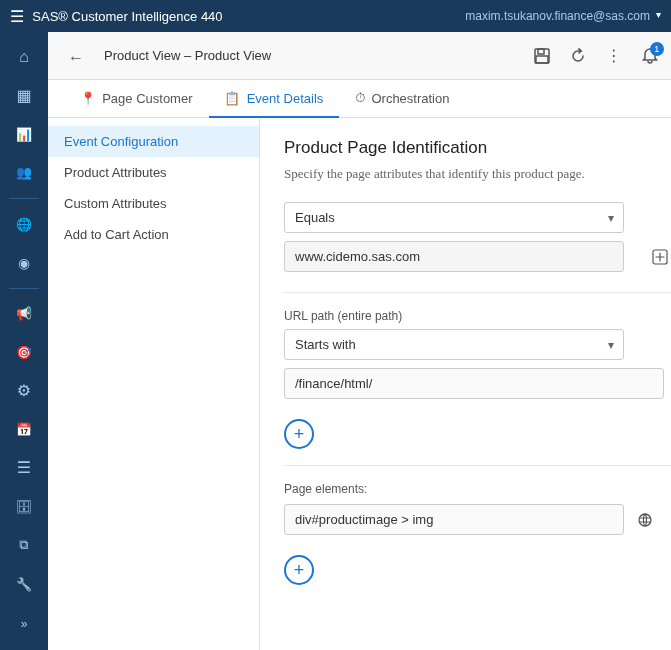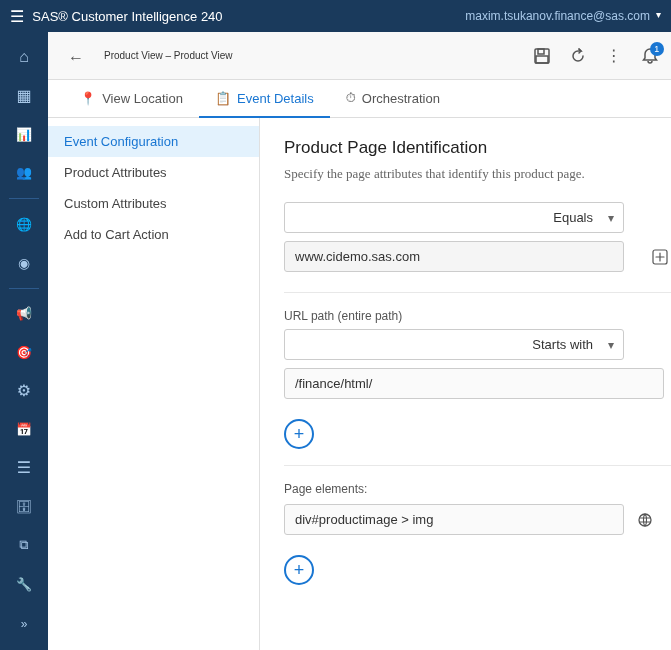--- a/index.html
+++ b/index.html
@@ -62,21 +62,21 @@
       align-items: center;
       padding: 0 12px;
       gap: 8px;
     }
     .back-btn {
       color: #666;
       cursor: pointer;
       font-size: 18px;
       padding: 4px;
     }
-    .toolbar-title { font-size: 10px; color: #333; font-weight: 400; flex: 1; padding-left: 4px; }
+    .toolbar-title { font-size: 13px; color: #333; font-weight: 400; flex: 1; padding-left: 4px; }
     .toolbar-actions { display: flex; align-items: center; gap: 4px; }
     .toolbar-btn {
       width: 32px; height: 32px;
       display: flex; align-items: center; justify-content: center;
       color: #555; cursor: pointer; border-radius: 4px; font-size: 16px;
       background: none; border: none;
     }
     .notification-btn { position: relative; }
     .notification-badge {
       position: absolute;
@@ -166,21 +166,20 @@
     .select-input {
       width: 100%;
       padding: 7px 30px 7px 10px;
       border: 1px solid #ccc;
       border-radius: 3px;
       background: white;
       font-size: 13px;
       color: #333;
       appearance: none;
       cursor: pointer;
-      text-align: right;
     }
     .select-arrow {
       position: absolute;
       right: 10px;
       top: 50%;
       transform: translateY(-50%);
       color: #666;
       pointer-events: none;
       font-size: 12px;
     }
@@ -239,21 +238,21 @@
       gap: 6px;
     }
     .page-elements-input { width: 340px; }
   </style>
 </head>
 <body>
 
 <div class="topbar">
   <div class="topbar-left">
     <span style="cursor:pointer;font-size:16px;">☰</span>
-    <span class="topbar-title">SAS® Customer Intelligence 240</span>
+    <span class="topbar-title">SAS® Customer Intelligence 440</span>
   </div>
   <div class="topbar-right">
     <span class="topbar-user">maxim.tsukanov.finance@sas.com</span>
     <span class="topbar-chevron">▾</span>
   </div>
 </div>
 
 <div class="app-container">
 
   <div class="sidebar">
@@ -307,21 +306,21 @@
           </button>
           <div class="notification-badge">1</div>
         </div>
         <button class="close-btn">Close</button>
       </div>
     </div>
 
     <div class="tab-bar">
       <div class="tab">
         <span style="font-size:13px;">📍</span>
-        <span>View Location</span>
+        <span>Page Customer</span>
       </div>
       <div class="tab active">
         <span style="font-size:13px;">📋</span>
         <span>Event Details</span>
       </div>
       <div class="tab">
         <span style="font-size:13px;">⏱</span>
         <span>Orchestration</span>
       </div>
     </div>

